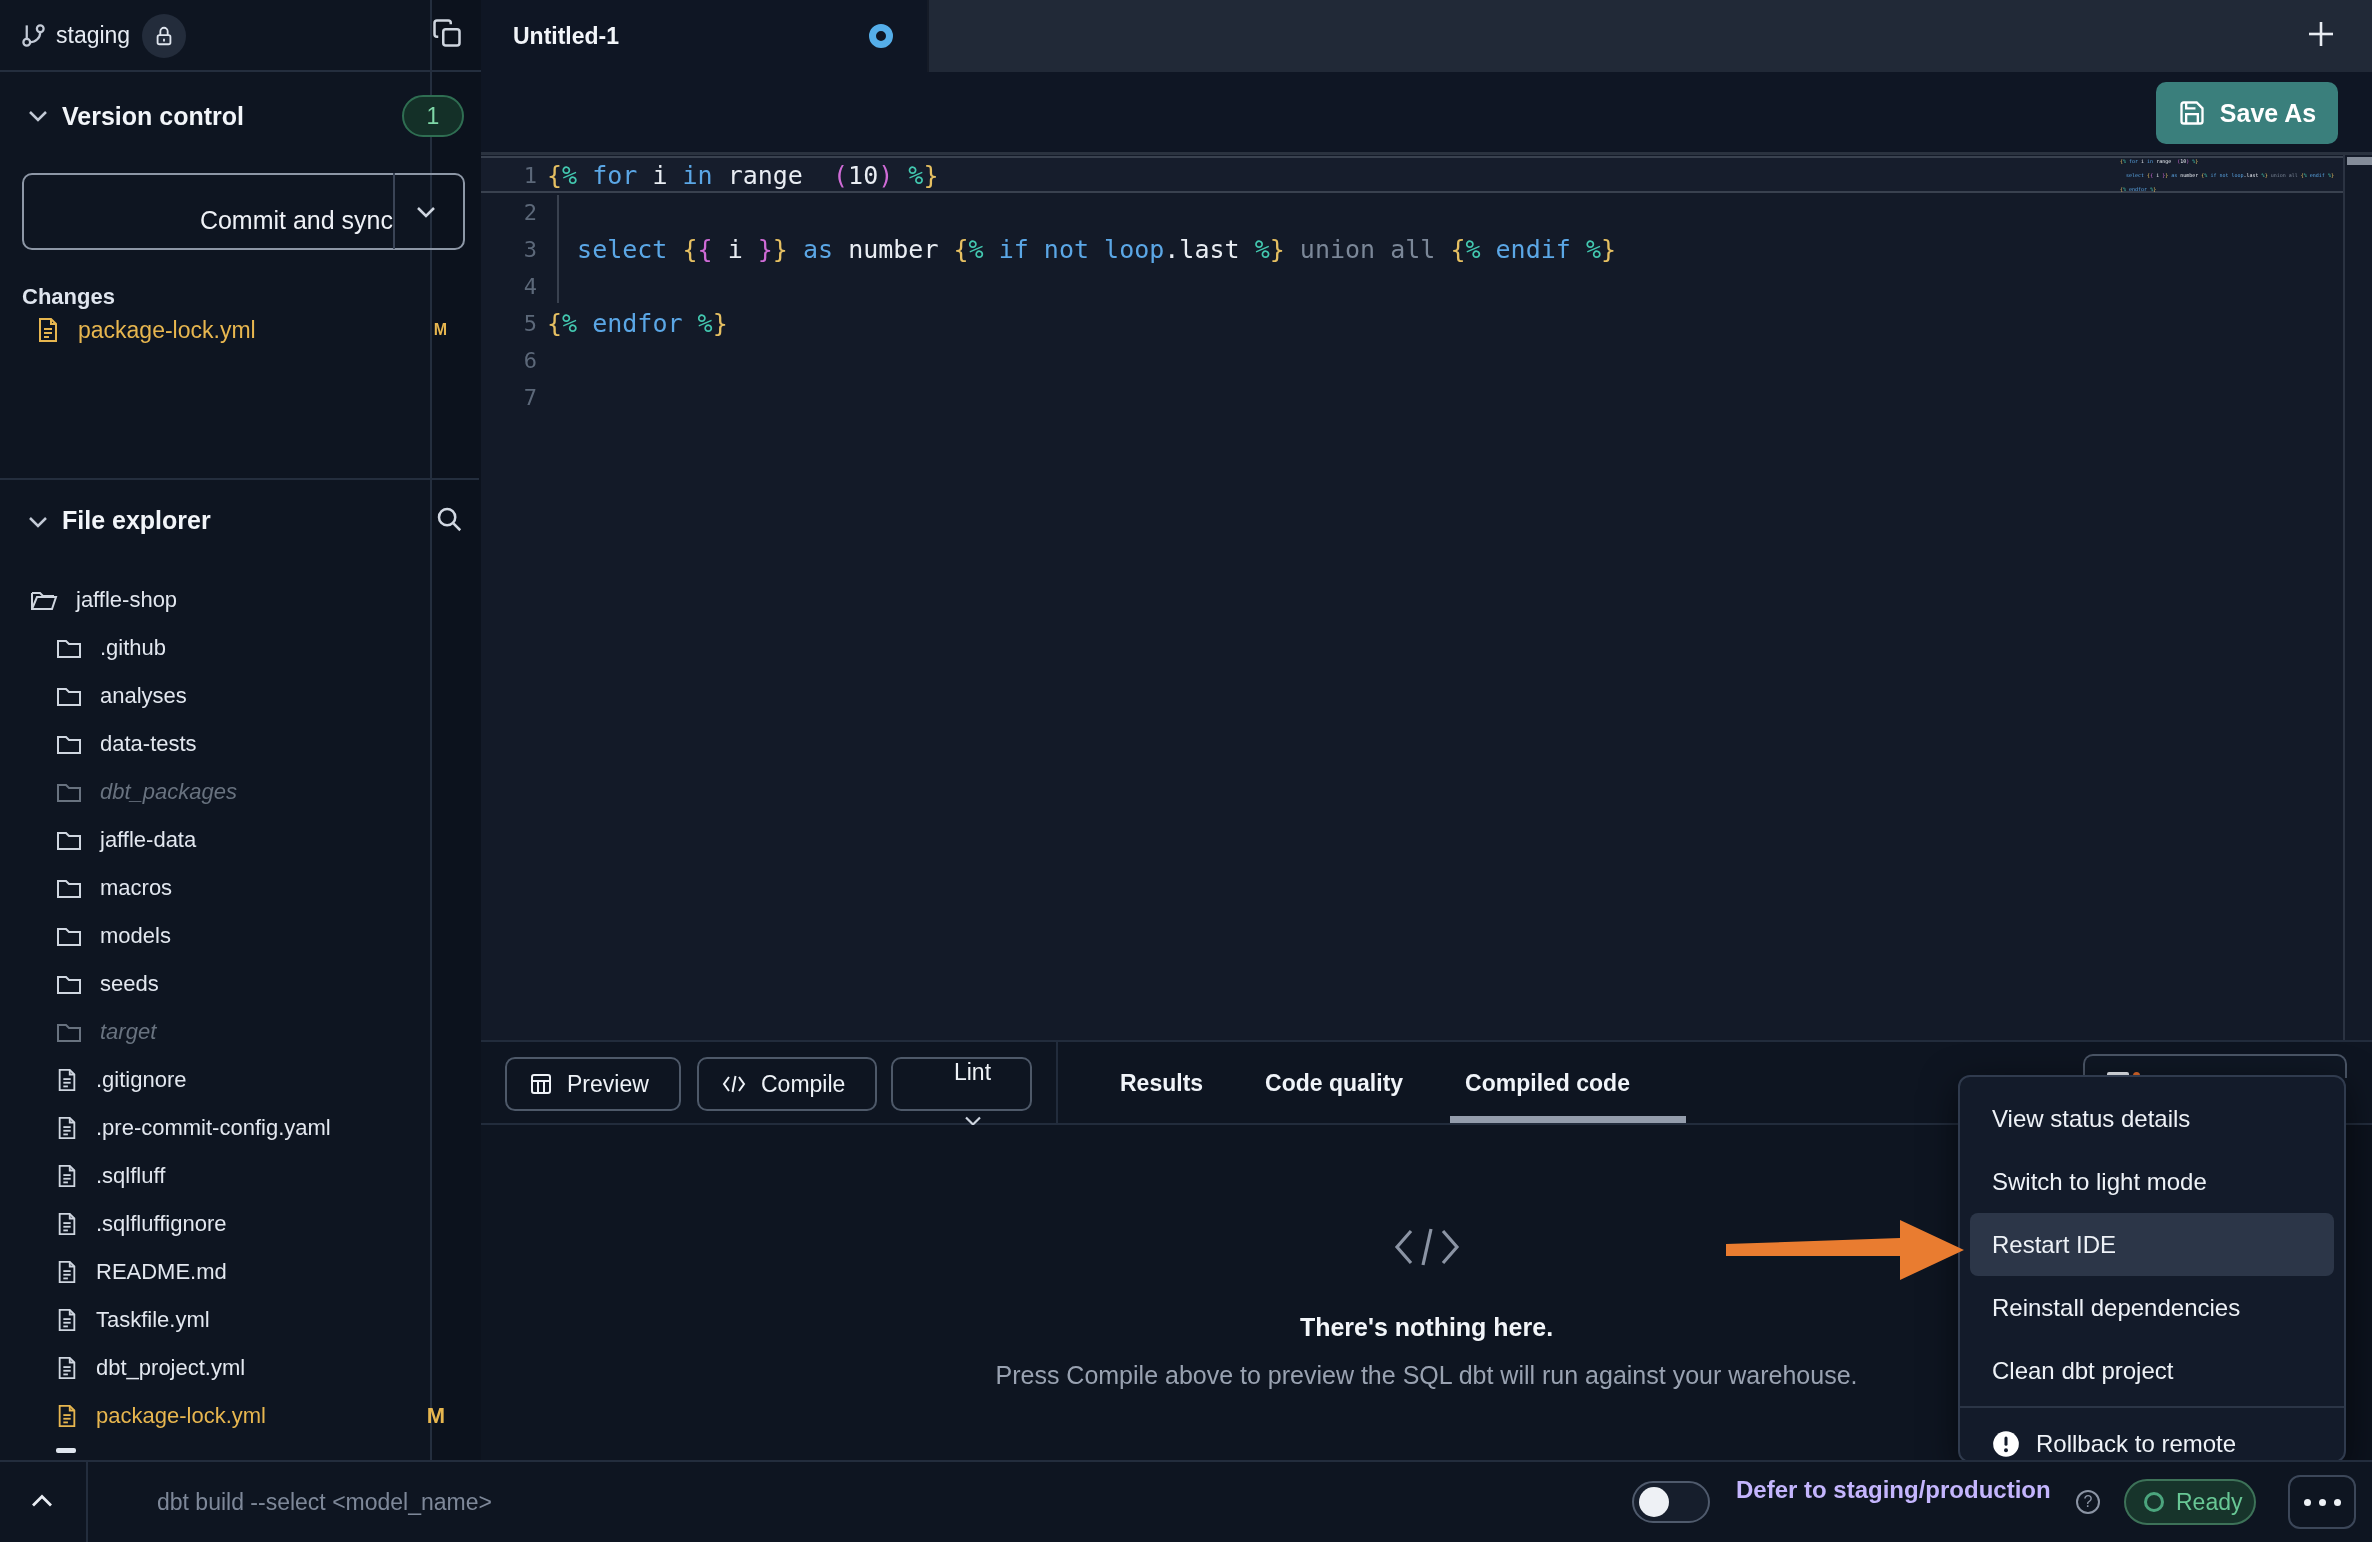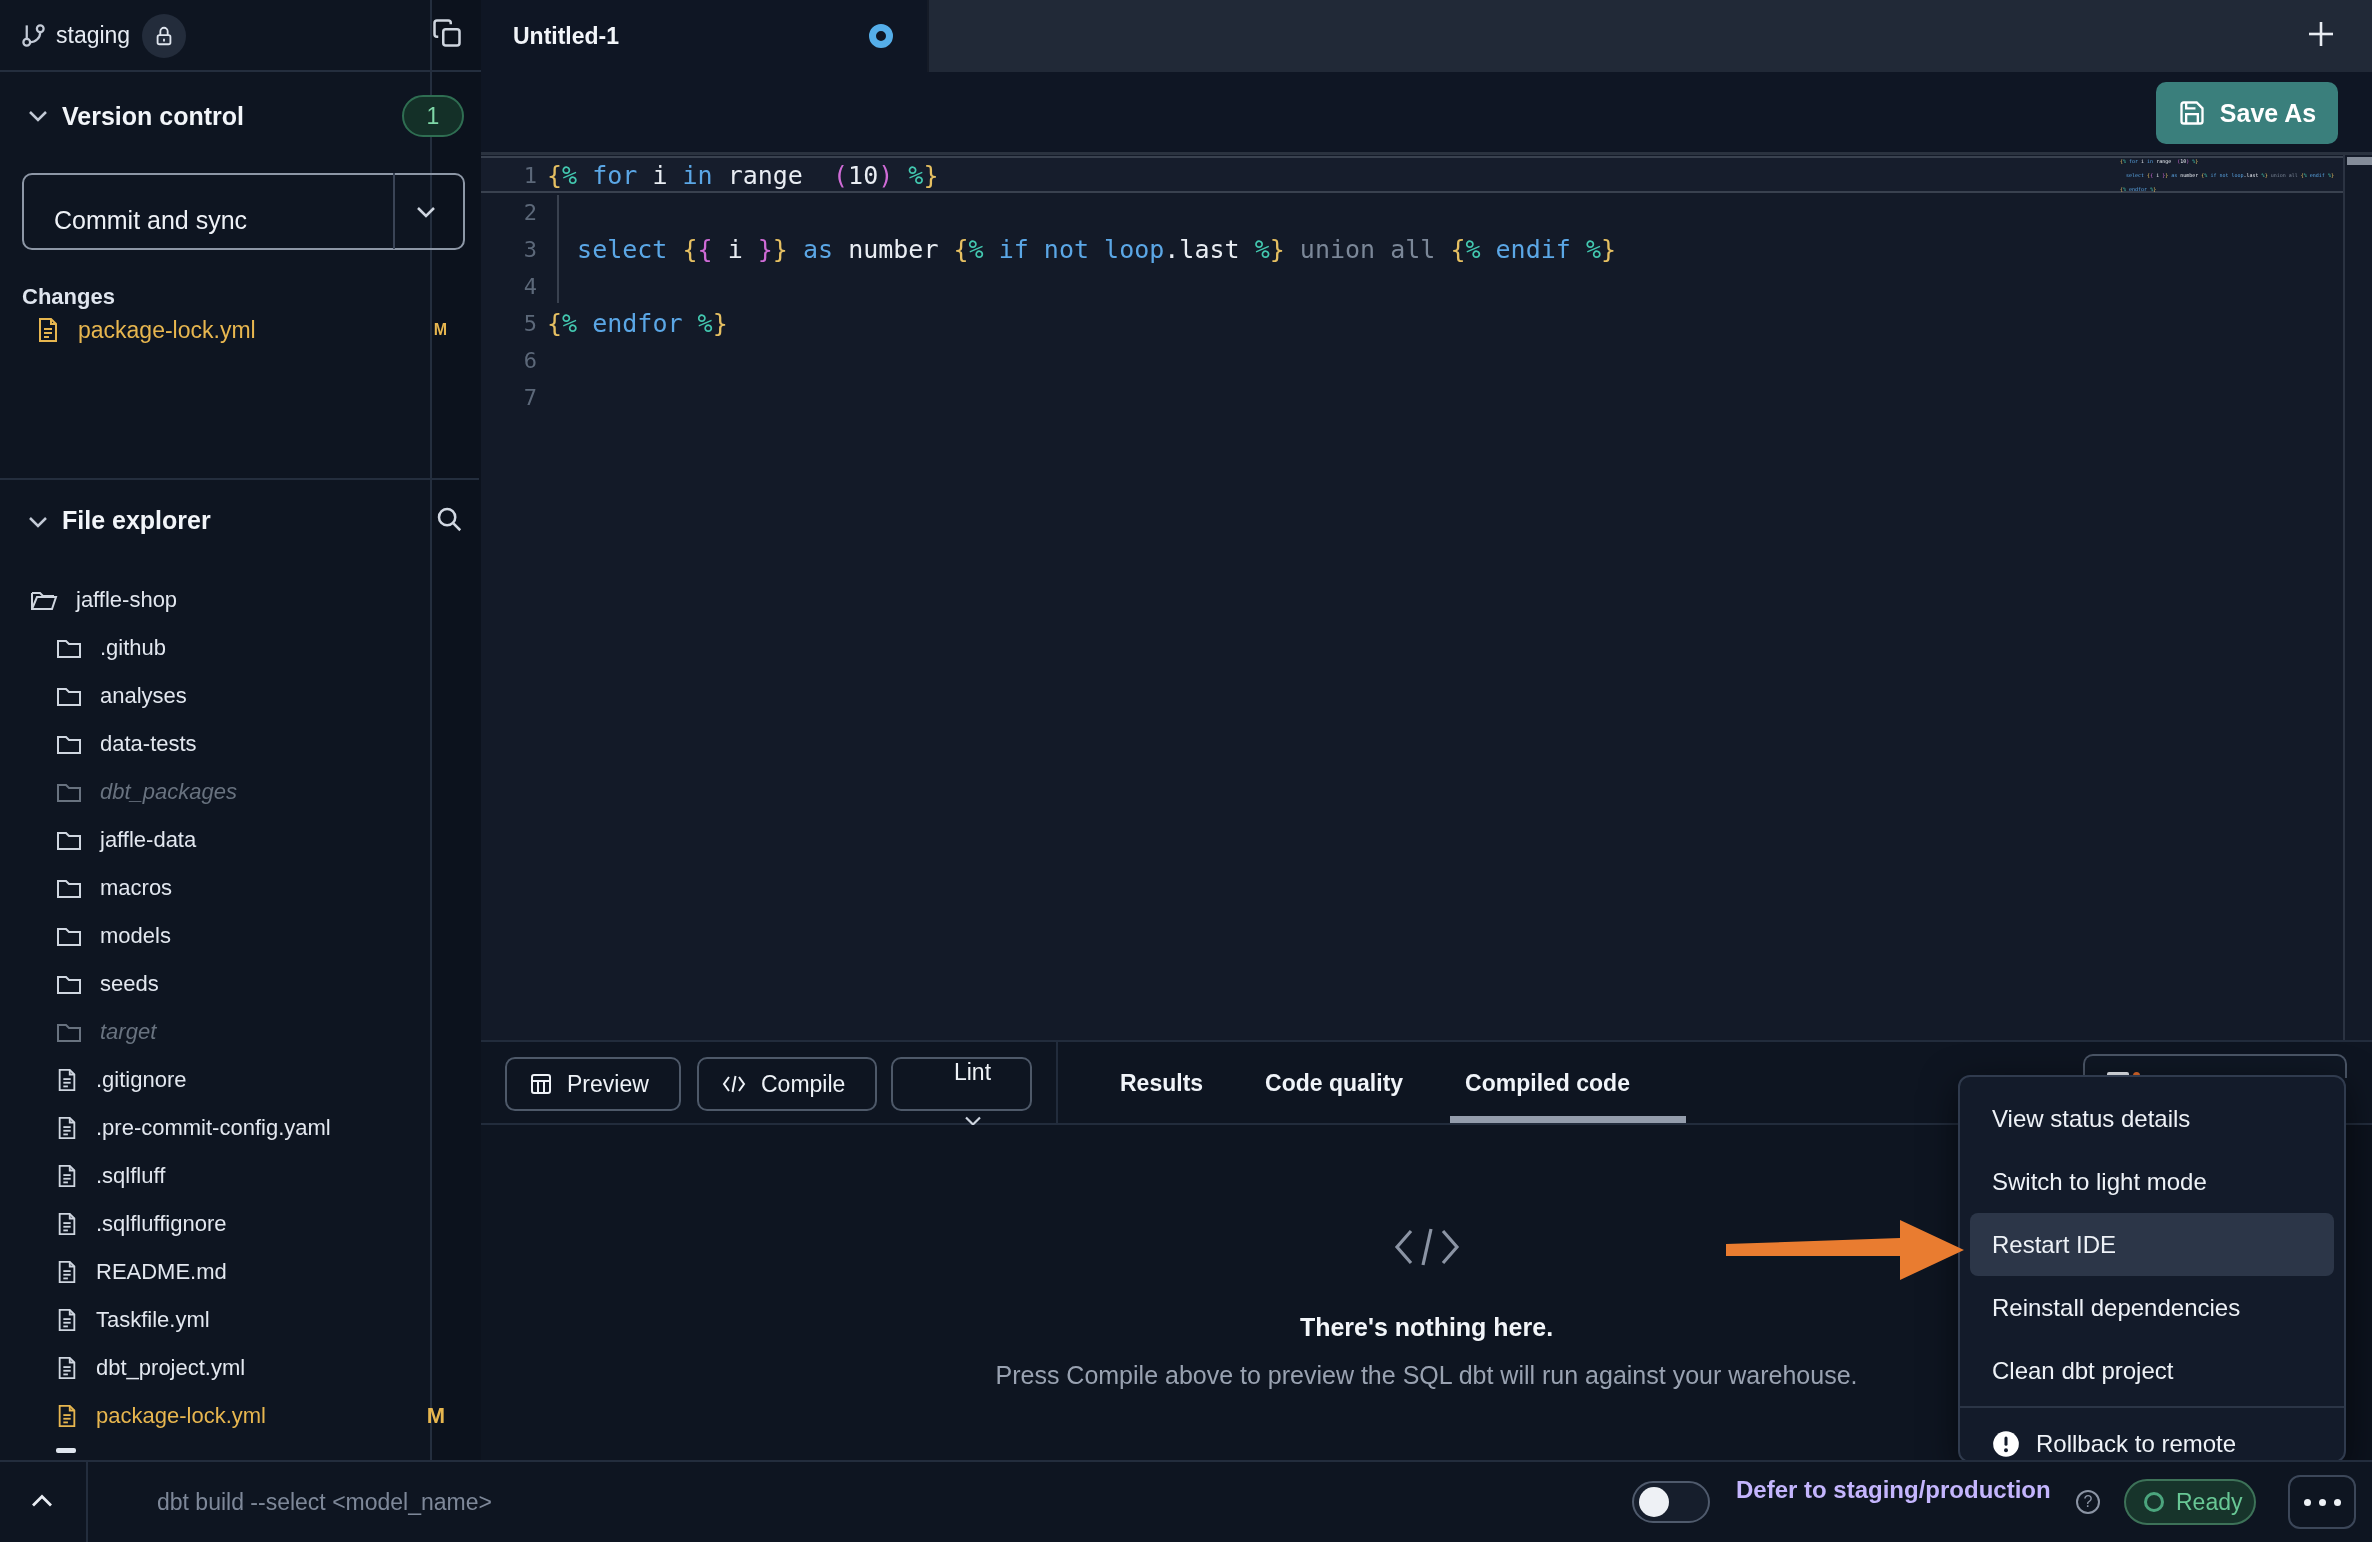--- a/index.html
+++ b/index.html
@@ -11,21 +11,21 @@
   
   .sidebar{left:0;top:0;width:432px;height:1460px;background:#0e1521;border-right:2px solid #242e3e;box-sizing:border-box;}
   .sb-header{left:0;top:0;width:481px;height:72px;border-bottom:2px solid #242e3e;box-sizing:border-box;}
   .branch-name{left:56px;top:0;height:70px;display:flex;align-items:center;font-size:23px;color:#e6ebf2;}
   .lock-chip{left:142px;top:14px;width:44px;height:44px;border-radius:50%;background:#232c3b;display:flex;align-items:center;justify-content:center;}
   .sec-title{font-weight:700;font-size:25px;color:#f2f5f9;}
   .badge-pill{width:62px;height:42px;border-radius:21px;background:#143028;border:2px solid #2f6e52;color:#7fd8a8;
               display:flex;align-items:center;justify-content:center;font-size:23px;box-sizing:border-box;}
   .commit-btn{left:22px;top:173px;width:443px;height:77px;border:2px solid #8d97a6;border-radius:10px;box-sizing:border-box;
               display:flex;align-items:center;background:transparent;cursor:pointer;}
-  .commit-label{padding-left:24px;font-size:25px;color:#eef1f6;flex:1;text-align:left;margin-top:18px;}
+  .commit-label{padding-left:24px;font-size:25px;color:#eef1f6;flex:1;text-align:right;margin-top:18px;}
   .commit-divider{width:2px;height:76px;background:#3a4456;margin-top:-1px;}
   .commit-caret{width:62px;display:flex;align-items:center;justify-content:center;}
   .changes-label{left:22px;top:284px;font-weight:700;font-size:22px;color:#dfe5ee;}
   .changed-row{left:0;top:308px;width:481px;height:44px;display:flex;align-items:center;cursor:pointer;}
   .yellow{color:#e7b64f;}
   .tree{left:0;top:576px;width:479px;}
   .tree-row{display:flex;align-items:center;height:48px;font-size:22px;color:#e2e7ef;cursor:pointer;}
   .tree-row .tree-icon{margin-right:18px;flex:0 0 auto;color:#cfd6e0;}
   .tree-row.dim{color:#68727f;font-style:italic;}
   .tree-row.dim .tree-icon{color:#68727f;}

